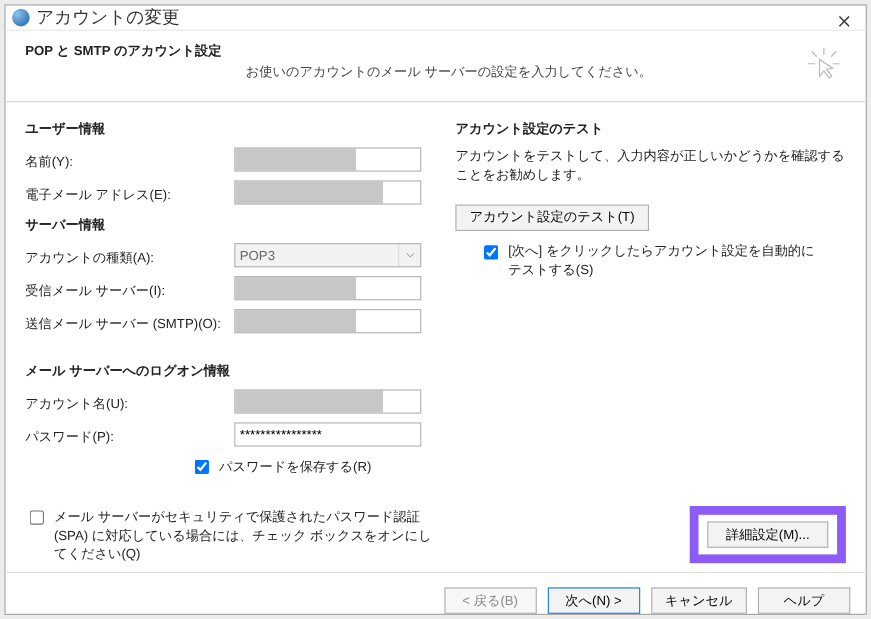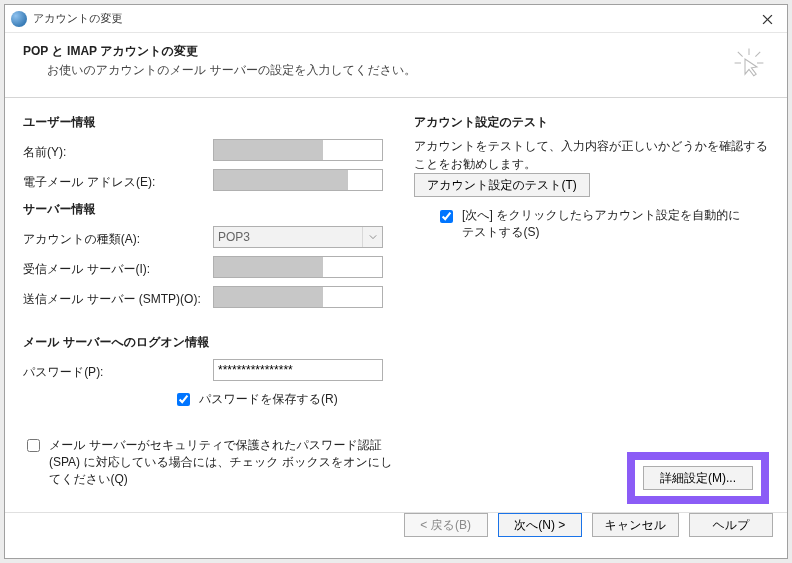--- a/index.html
+++ b/index.html
@@ -18,21 +18,21 @@
     display: flex;
     flex-direction: column;
     position: relative;
   }
   .titlebar {
     display: flex;
     align-items: center;
     height: 28px;
     border-bottom: 1px solid #e6e6e6;
     padding-left: 6px;
-    font-size: 11px;
+    font-size: 16px;
     color: #333;
     position: relative;
   }
   .titlebar .icon-globe {
     width: 16px; height: 16px;
     border-radius: 50%;
     background: radial-gradient(circle at 30% 30%, #8fc2ef, #3a7db7 70%);
     margin-right: 6px;
   }
   .titlebar .close {
@@ -42,21 +42,21 @@
     display: flex; align-items: center; justify-content: center;
     cursor: pointer;
   }
   .titlebar .close svg { width: 11px; height: 11px; stroke: #333; stroke-width: 1.2; }
 
   .header-area {
     padding: 10px 18px 18px 18px;
     position: relative;
   }
   .header-area .htitle { font-weight: bold; font-size: 12px; color: #222; }
-  .header-area .hsub { margin-left: 24px; margin-top: 2px; color: #444; }
+  .header-area .hsub { margin-left: 24px; margin-top: 2px; color: #444; text-align: center; }
   .cursor-icon {
     position: absolute;
     right: 22px;
     top: 14px;
     width: 32px; height: 32px;
     color: #b8b8b8;
   }
   .cursor-icon svg { width: 100%; height: 100%; stroke: currentColor; fill: none; stroke-width: 1.3; }
   .divider { height: 1px; background: #d5d5d5; margin: 0 0 0 0; }
 
@@ -132,21 +132,21 @@
     height: 24px;
     padding: 0 12px;
     background: #f3f3f3;
     border: 1px solid #adadad;
     font-family: inherit;
     font-size: 12px;
     cursor: pointer;
     min-width: 88px;
   }
   .btn.disabled { color: #8a8a8a; background: #f7f7f7; cursor: default; }
-  .test-btn { }
+  .test-btn { margin-top: 18px; }
   .auto-test-row {
     display: flex;
     align-items: flex-start;
     gap: 6px;
     margin-left: 22px;
     margin-top: 10px;
     color: #222;
     line-height: 1.4;
   }
   .auto-test-row .lbl2 { max-width: 290px; }
@@ -156,21 +156,21 @@
     bottom: 0;
   }
   .advanced-box {
     border: 8px solid #8b5cf6;
     padding: 6px 8px;
   }
   .footer {
     height: 46px;
     border-top: 1px solid #e0e0e0;
     display: flex;
-    align-items: flex-start;
+    align-items: flex-end;
     justify-content: flex-end;
     gap: 10px;
     padding: 0 14px;
     margin-top: 8px;
   }
   .footer .btn { min-width: 84px; }
   .footer .next { border: 1px solid #1a73e8; }
 </style>
 </head>
 <body>
@@ -182,21 +182,21 @@
     <span>アカウントの変更</span>
     <div class="close">
       <svg viewBox="0 0 10 10">
           <line x1="1" y1="1" x2="9" y2="9"></line>
           <line x1="9" y1="1" x2="1" y2="9"></line>
         </svg>
     </div>
   </div>
 
   <div class="header-area">
-    <div class="htitle">POP と IMAP アカウントの変更</div>
+    <div class="htitle">POP と SMTP のアカウント設定</div>
     <div class="hsub">お使いのアカウントのメール サーバーの設定を入力してください。</div>
     <div class="cursor-icon">
       <svg viewBox="0 0 40 40">
         <line x1="20" y1="2" x2="20" y2="10"></line>
         <line x1="2" y1="20" x2="10" y2="20"></line>
         <line x1="30" y1="20" x2="38" y2="20"></line>
         <line x1="6" y1="6" x2="12" y2="12"></line>
         <line x1="34" y1="6" x2="28" y2="12"></line>
         <path d="M 15 15 L 15 34 L 20 28 L 26 36 L 29 34 L 23 26 L 30 25 Z"></path>
       </svg>
@@ -239,20 +239,24 @@
         <div class="ctrl"><input class="tb masked-bg" type="text" style=""></div>
       </div>
       <div class="field-row">
         <div class="lbl">送信メール サーバー (SMTP)(O):</div>
         <div class="ctrl"><input class="tb masked-bg" type="text" style=""></div>
       </div>
 
       <div class="section-title" style="margin-top:26px">メール サーバーへのログオン情報</div>
 
       <div class="field-row">
+        <div class="lbl">アカウント名(U):</div>
+        <div class="ctrl"><input class="tb masked-bg2" type="text" style=""></div>
+      </div>
+      <div class="field-row">
         <div class="lbl">パスワード(P):</div>
         <div class="ctrl"><input class="tb" type="text" value="****************" style=""></div>
       </div>
 
       <div class="indent-check">
         <div class="checkbox-row">
           <input type="checkbox" checked="" style="">
           <label>パスワードを保存する(R)</label>
         </div>
       </div>

